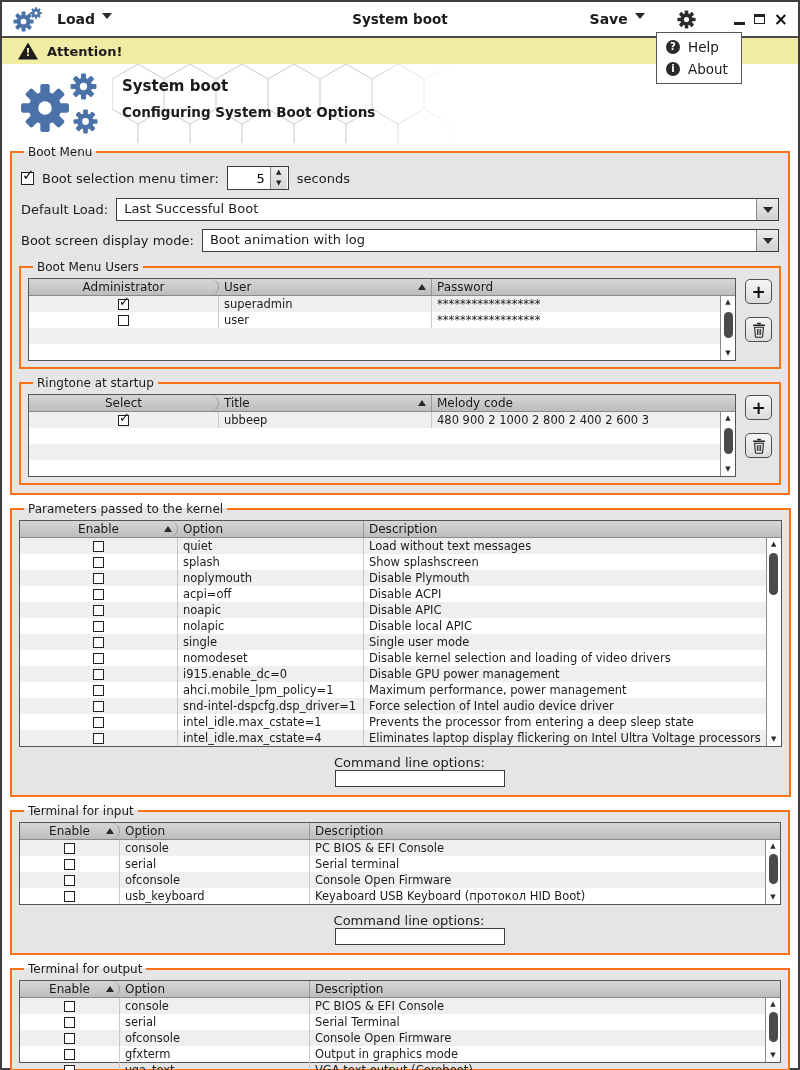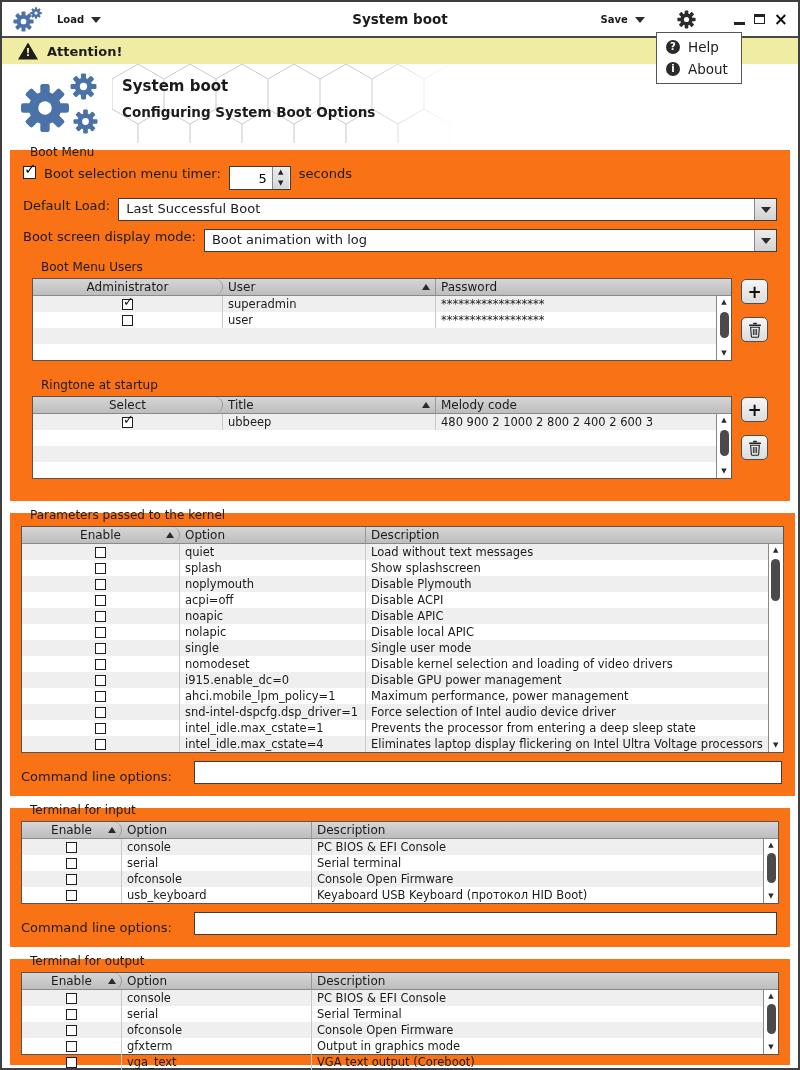--- a/index.html
+++ b/index.html
@@ -4,21 +4,21 @@
 <style>
   * { box-sizing: border-box; margin: 0; padding: 0; }
   html,body { width:800px; height:1070px; overflow:hidden; background:#fff;
               font-family:"DejaVu Sans","Liberation Sans",sans-serif; color:#1b1b1b; }
   .window { width:800px; height:1070px; border:2px solid #3f3f3f; background:#fff;
             display:flex; flex-direction:column; position:relative; }
 
   
   .titlebar { height:36px; border-bottom:2px solid #4a4a4a; display:flex; align-items:center;
               padding:0 10px; position:relative; flex:0 0 auto; }
-  .menu-btn { display:flex; align-items:center; gap:7px; font-size:10px; font-weight:600; cursor:default; }
+  .menu-btn { display:flex; gap:7px; font-size:14px; font-weight:600; cursor:default; }
   .caret { width:0; height:0; border-left:5px solid transparent; border-right:5px solid transparent;
            border-top:6px solid #2c2c2c; margin-top:2px; }
   .tb-title { position:absolute; left:0; right:0; text-align:center; font-weight:700; font-size:13.5px; pointer-events:none; }
   .tb-right { margin-left:auto; display:flex; align-items:center; gap:32px; z-index:2; }
   .winbtns { display:flex; align-items:center; gap:9px; margin-left:6px; }
   .wb-min { width:11px; height:3px; background:#222; margin-top:8px; }
   .wb-max { width:11px; height:10px; border:1.5px solid #222; border-top:3.5px solid #222; background:#fff; }
   .wb-close { font-size:17px; font-weight:700; line-height:14px; color:#111; }
 
   
@@ -38,26 +38,26 @@
 
   
   .pgheader { height:79px; position:relative; flex:0 0 auto; overflow:hidden; }
   .hexes { position:absolute; left:110px; top:0; }
   .logo { position:absolute; left:16px; top:7px; }
   .h-text { position:absolute; left:120px; top:13px; }
   .h-title { font-size:15px; font-weight:700; margin-bottom:9px; }
   .h-sub   { font-size:13.5px; font-weight:700; }
 
   
-  fieldset { border:4px solid #f97316; margin:0 8px 7px 8px; padding:4px 7px 6px 7px; background:#f97316; }
+  fieldset { border:2px solid #f97316; margin:0 8px 7px 8px; padding:4px 7px 6px 7px; background:#e5e5e5; }
   fieldset.outer { margin-top:2px; }
   legend { font-size:12px; padding:0 4px; margin-left:5px; color:#1b1b1b; }
   fieldset.nested { margin:2px 0 7px 0; }
 
-  .form-row { display:flex; align-items:flex-start; gap:8px; margin:3px 2px 8px 2px; font-size:13px; }
+  .form-row { display:flex; align-items:center; gap:8px; margin:3px 2px 8px 2px; font-size:13px; }
   .form-row label { white-space:nowrap; }
 
   
   .cb { width:13px; height:13px; border:1.6px solid #1f1f1f; background:#fff; display:inline-block;
         position:relative; flex:0 0 auto; }
   .cb.checked::after { content:"✓"; position:absolute; left:0px; top:-7px; font-size:15px;
                        font-weight:700; color:#111; }
 
   
   .spin { display:flex; border:1.5px solid #3c3c3c; height:24px; width:62px; background:#fff; }
@@ -115,21 +115,21 @@
   .vs-up { top:0; } .vs-down { bottom:0; }
   .vs-thumb { position:absolute; left:2.5px; right:2.5px; background:#4a4a4a; border-radius:5px; }
 
   
   .side-btns { display:flex; flex-direction:column; gap:13px; padding-top:1px; }
   .icon-btn { width:27px; height:25px; border:1px solid #4e4e4e; border-radius:5px;
               background:linear-gradient(#f6f6f6,#dcdcdc); display:flex; align-items:center;
               justify-content:center; font-size:17px; font-weight:700; color:#111; }
 
   
-  .cmd-row { display:flex; align-items:flex-end; margin:8px 2px 2px 0; font-size:13px; }
+  .cmd-row { display:flex; align-items:center; margin:8px 2px 2px 20px; font-size:13px;flex-direction:column; }
   .cmd-row input { margin-left:22px; flex:1; max-width:597px; height:23px; border:1.5px solid #3c3c3c;
                    padding:0 6px; font-size:12.5px; font-family:inherit; outline:none; }
 </style>
 </head>
 <body>
 
 <svg width="0" height="0" style="position:absolute">
   <defs>
     <symbol id="gear" viewBox="-24 -24 48 48">
       <rect x="-4.5" y="-23" width="9" height="13" rx="2"></rect>

